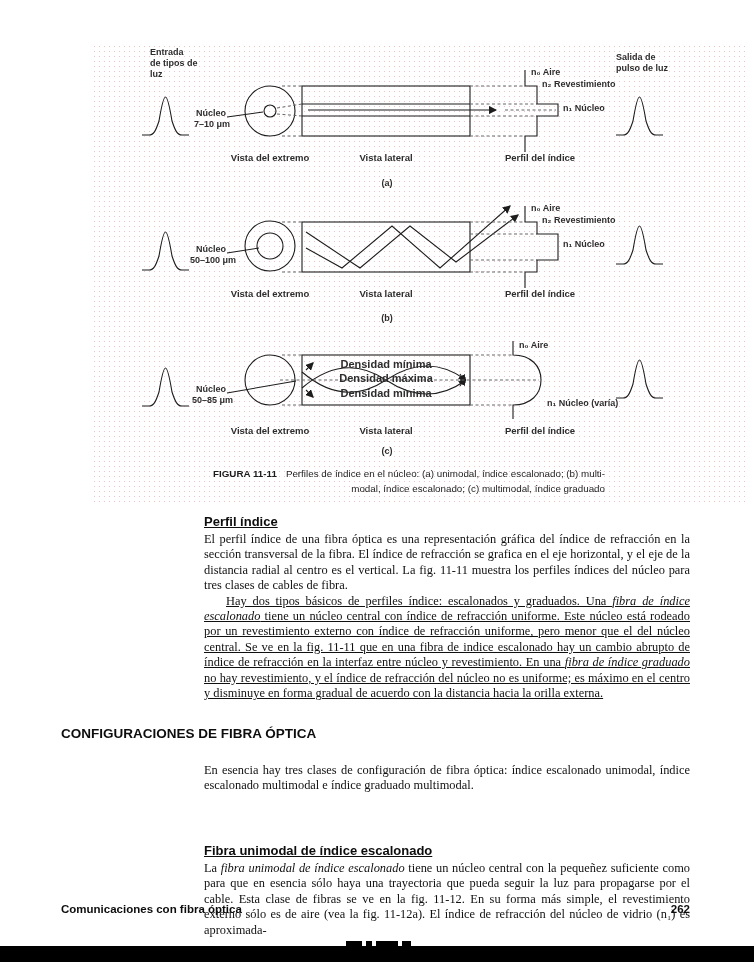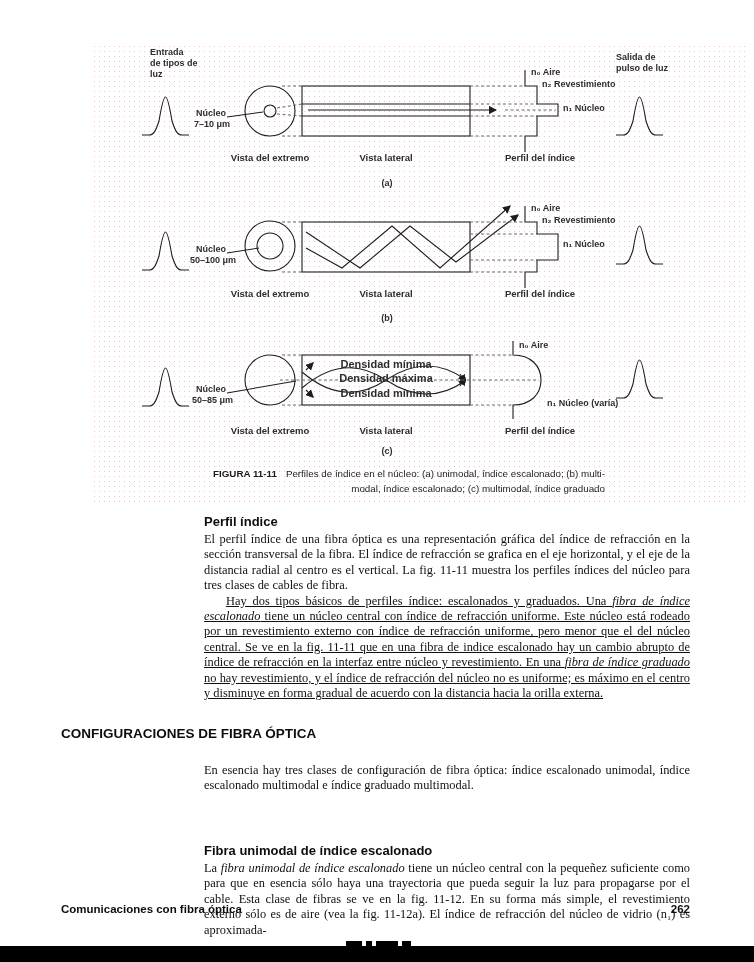--- a/index.html
+++ b/index.html
@@ -23,21 +23,21 @@
   }
   .row-label { width:110px; text-align:center; font-size:9.5px; }
   .fig-tag { width:14px; text-align:center; font-weight:700; }
   .dens { width:110px; text-align:center; font-size:11px; }
   .caption {
     position:absolute; left:135px; top:466px; width:470px;
     font: 400 9.8px/15px "Liberation Sans", sans-serif; color:#1c1c1c;text-align:right;
   }
   .caption .cap-label { font-weight:700; margin-right:9px; }
   .textblock { position:absolute; width:486px; }
-  .textblock h3 { margin:0 0 3px 0; font: 700 13px "Liberation Sans", sans-serif; color:#0d0d0d; }
+  .textblock h3 { margin:0 0 3px 0; font: 700 13px "Liberation Sans", sans-serif; color:#0d0d0d;text-decoration:underline; }
   .textblock p {
     margin:0; font: 400 12.4px/15.4px "Liberation Serif", serif;
     color:#101010; text-align: justify;
   }
   .textblock p.indent { text-indent: 22px; text-decoration: underline; }
   .tb1 { left:204px; top:514px; }
   .h-config {
     position:absolute; left:61px; top:726px; margin:0;
     font: 700 13.5px "Liberation Sans", sans-serif; color:#0d0d0d;
   }

